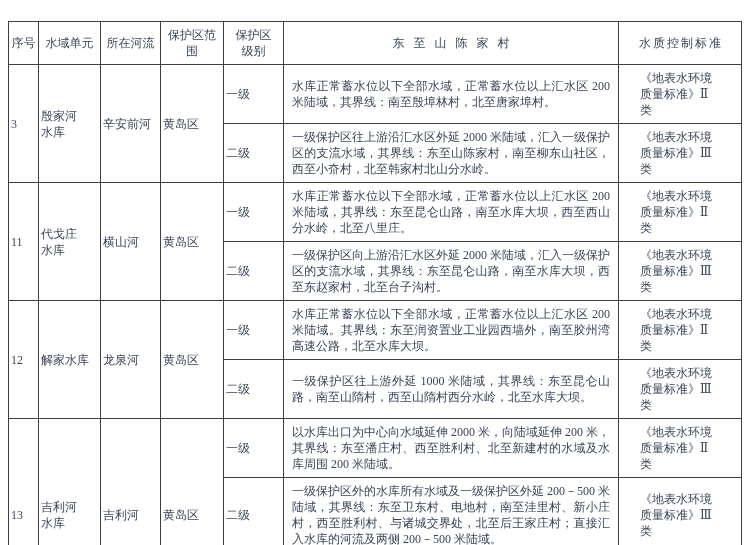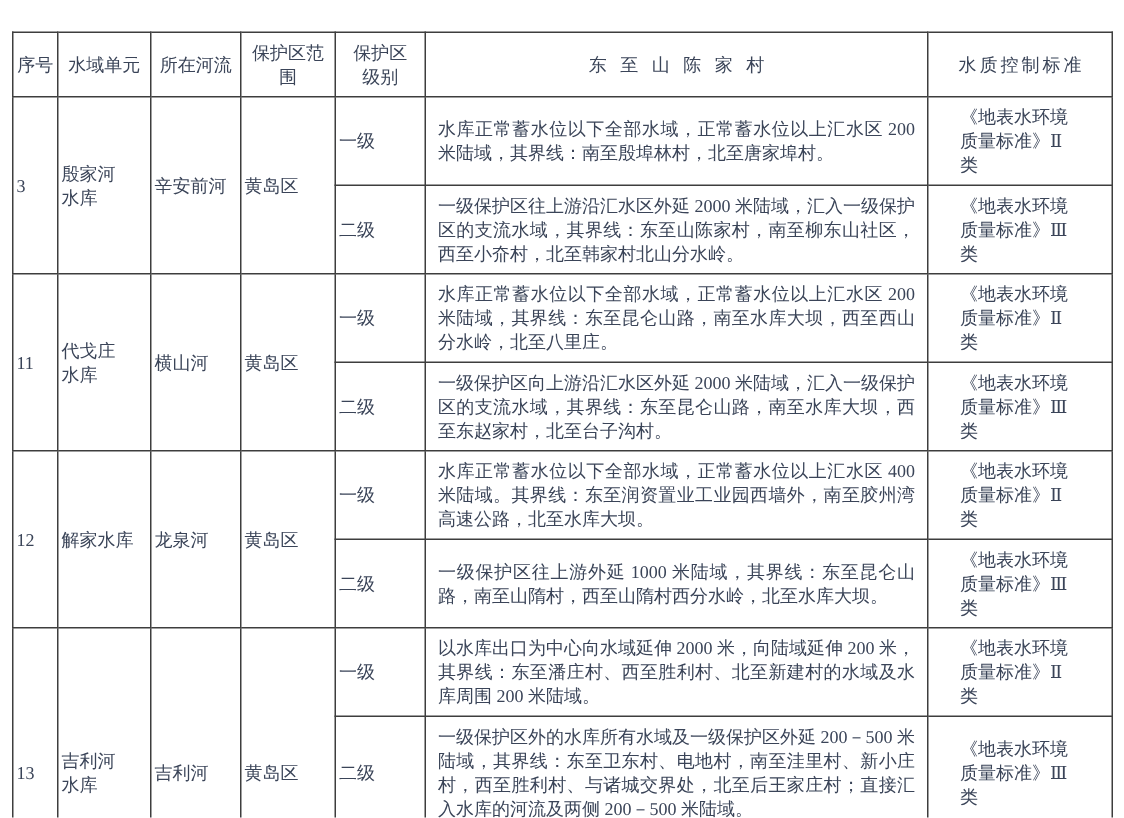--- a/index.html
+++ b/index.html
@@ -92,21 +92,21 @@
         <td class="scope">一级保护区向上游沿汇水区外延 2000 米陆域，汇入一级保护区的支流水域，其界线：东至昆仑山路，南至水库大坝，西至东赵家村，北至台子沟村。</td>
         <td class="standard">《地表水环境质量标准》Ⅲ类</td>
       </tr>
 
       <tr>
         <td class="c" rowspan="2">12</td>
         <td class="c pre" rowspan="2">解家水库</td>
         <td class="c" rowspan="2">龙泉河</td>
         <td class="c" rowspan="2">黄岛区</td>
         <td class="c">一级</td>
-        <td class="scope">水库正常蓄水位以下全部水域，正常蓄水位以上汇水区 400 米陆域。其界线：东至润资置业工业园西墙外，南至胶州湾高速公路，北至水库大坝。</td>
+        <td class="scope">水库正常蓄水位以下全部水域，正常蓄水位以上汇水区 200 米陆域。其界线：东至润资置业工业园西墙外，南至胶州湾高速公路，北至水库大坝。</td>
         <td class="standard">《地表水环境质量标准》Ⅱ类</td>
       </tr>
       <tr>
         <td class="c">二级</td>
         <td class="scope">一级保护区往上游外延 1000 米陆域，其界线：东至昆仑山路，南至山隋村，西至山隋村西分水岭，北至水库大坝。</td>
         <td class="standard">《地表水环境质量标准》Ⅲ类</td>
       </tr>
 
       <tr>
         <td class="c" rowspan="3">13</td>

